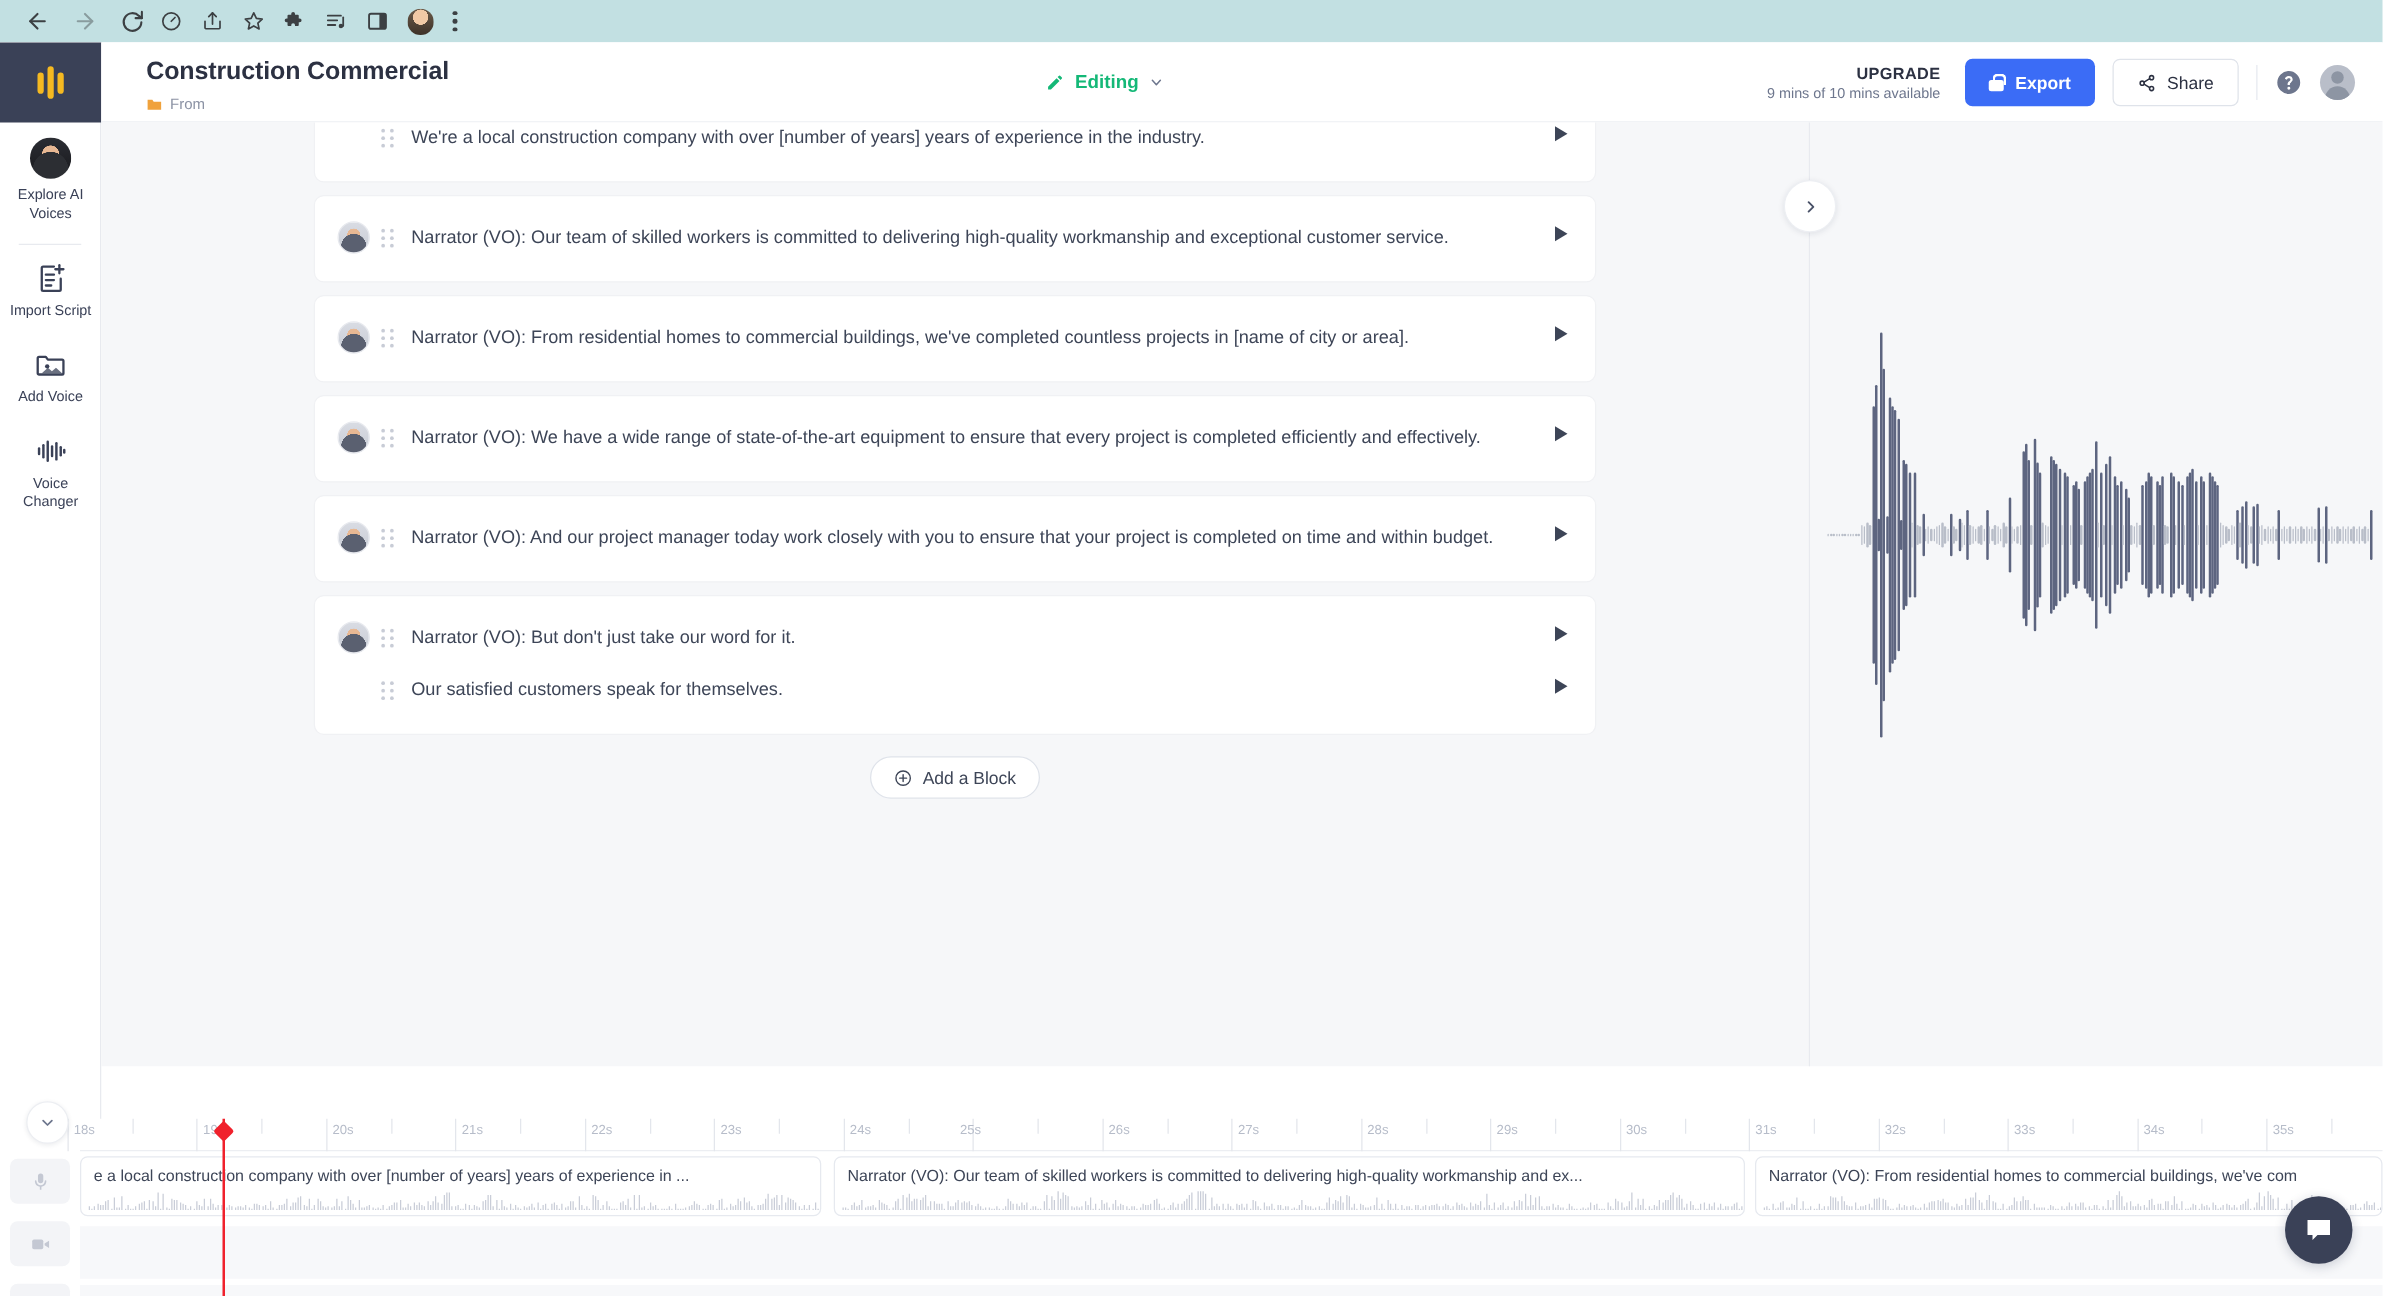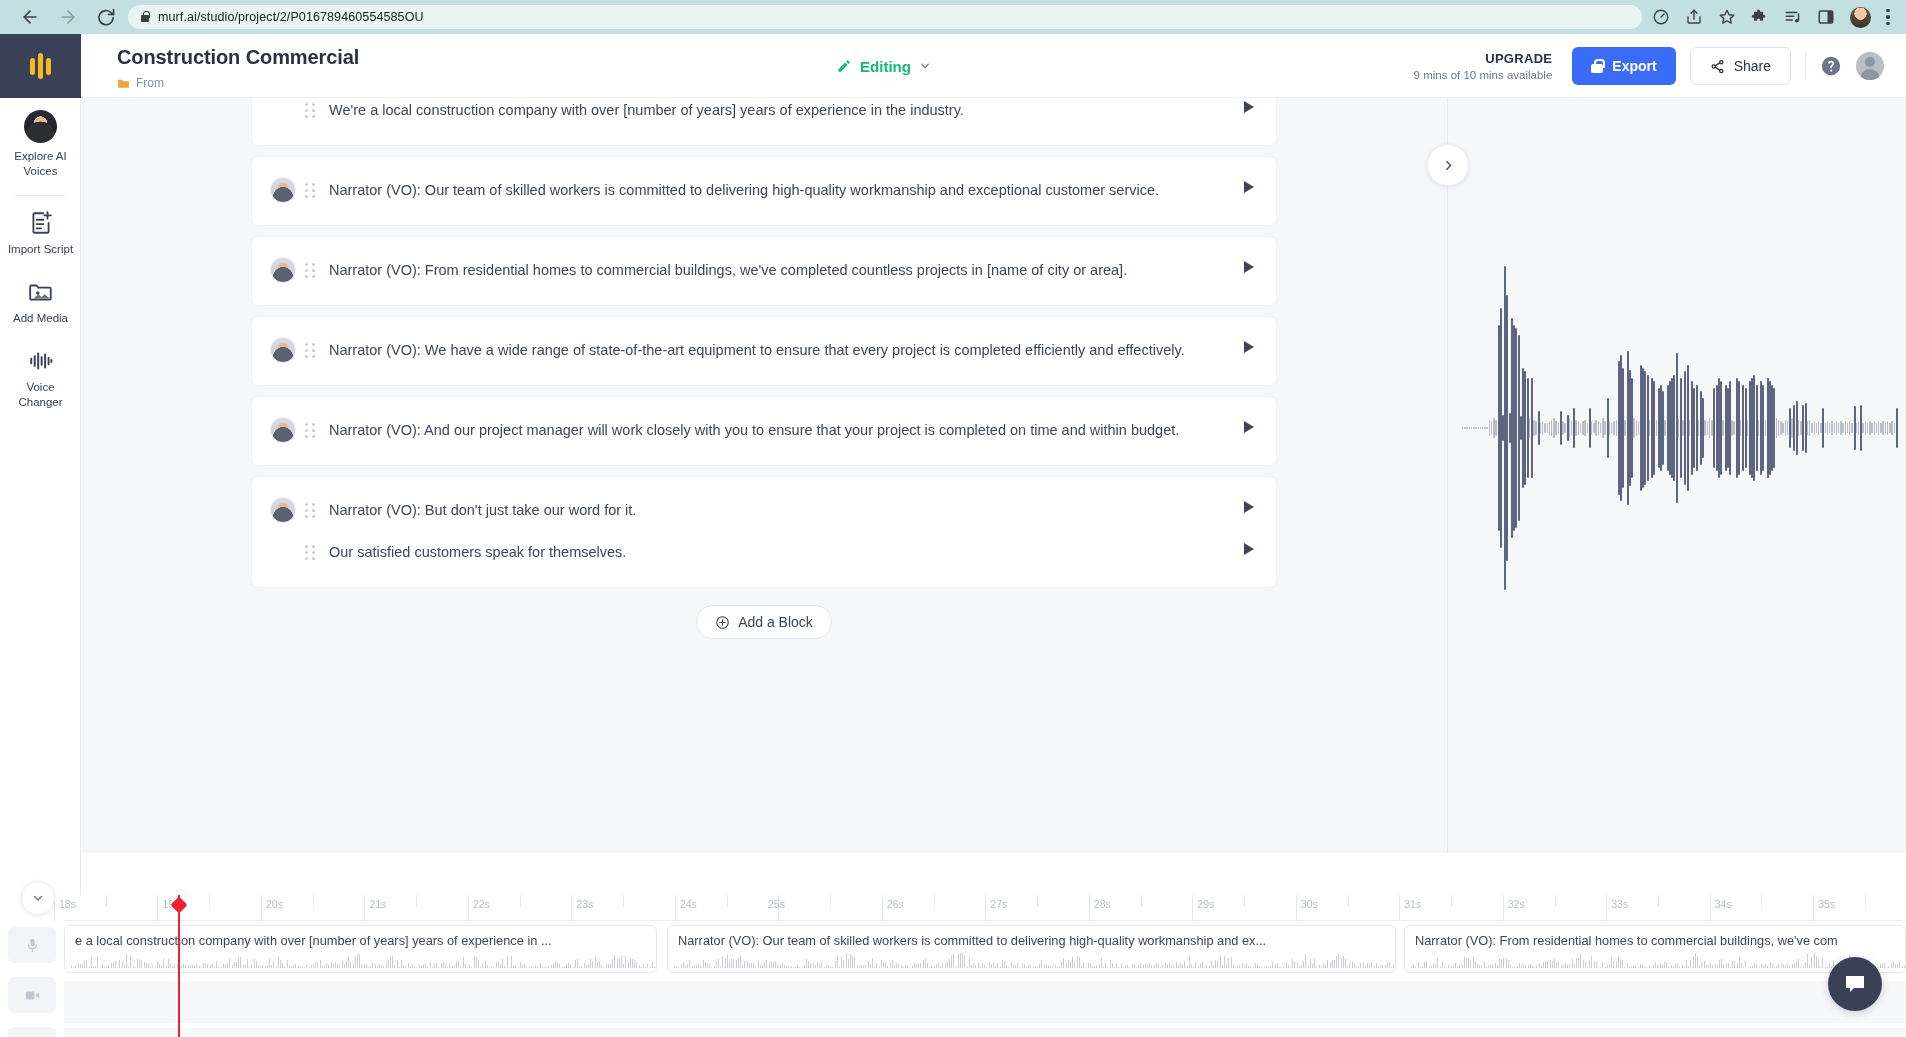--- a/index.html
+++ b/index.html
@@ -249,24 +249,20 @@
         <polyline points="12 19 5 12 12 5"></polyline>
       </svg>
     <svg class="nav-ico dim" viewBox="0 0 24 24" fill="none" stroke="currentColor" stroke-width="2" stroke-linecap="round" stroke-linejoin="round">
         <line x1="5" y1="12" x2="19" y2="12"></line>
         <polyline points="12 5 19 12 12 19"></polyline>
       </svg>
     <svg class="nav-ico" viewBox="0 0 24 24" fill="none" stroke="currentColor" stroke-width="2" stroke-linecap="round" stroke-linejoin="round">
         <polyline points="21 3 21 9 15 9"></polyline>
         <path d="M20.5 13a8.5 8.5 0 1 1-2.3-6.1L21 9"></path>
       </svg>
-  </div>
-  <div class="omnibox">
-    <span class="lock"></span>
-    <span class="url">murf.ai/studio/project/2/P016789460554585OU</span>
   </div>
   <div class="tool-icons">
     <svg class="tool-ico" viewBox="0 0 24 24" fill="none" stroke="currentColor" stroke-width="1.8">
         <circle cx="12" cy="12" r="9"></circle>
         <path d="M12 12l4-4" stroke-linecap="round"></path>
       </svg>
     <svg class="tool-ico" viewBox="0 0 24 24" fill="none" stroke="currentColor" stroke-width="1.8" stroke-linecap="round" stroke-linejoin="round">
         <path d="M4 12v7a1 1 0 0 0 1 1h14a1 1 0 0 0 1-1v-7"></path>
         <polyline points="8 7 12 3 16 7"></polyline>
         <line x1="12" y1="3" x2="12" y2="15"></line>
@@ -325,21 +321,21 @@
         </svg>
       <span class="lbl">Import Script</span>
     </div>
 
     <div class="rail-item">
       <svg class="rail-ico" viewBox="0 0 24 24" fill="none" stroke="currentColor" stroke-width="1.7" stroke-linejoin="round">
           <path d="M3 6h5l1.5 2H20a1 1 0 0 1 1 1v9a1 1 0 0 1-1 1H3a1 1 0 0 1-1-1V7a1 1 0 0 1 1-1z"></path>
           <circle cx="9" cy="13" r="1.6" fill="currentColor" stroke="none"></circle>
           <path d="M5 18l4.5-4 3 2.6 3-2.6L20 18" fill="currentColor" stroke="none" opacity=".75"></path>
         </svg>
-      <span class="lbl">Add Media</span>
+      <span class="lbl">Add Voice</span>
     </div>
 
     <div class="rail-item">
       <svg class="rail-ico" viewBox="0 0 24 24" fill="none" stroke="currentColor" stroke-width="1.8" stroke-linecap="round">
           <line x1="3" y1="10" x2="3" y2="14"></line>
           <line x1="6.2" y1="7.5" x2="6.2" y2="16.5"></line>
           <line x1="9.4" y1="5" x2="9.4" y2="19"></line>
           <line x1="12.6" y1="8.5" x2="12.6" y2="15.5"></line>
           <line x1="15.8" y1="6" x2="15.8" y2="18"></line>
           <line x1="19" y1="9" x2="19" y2="15"></line>
@@ -461,21 +457,21 @@
           <div class="para">
             <span class="avatar-blk"></span>
             <span class="grip">
               <i></i>
               <i></i>
               <i></i>
               <i></i>
               <i></i>
               <i></i>
             </span>
-            <span class="para-text">Narrator (VO): And our project manager will work closely with you to ensure that your project is completed on time and within budget.</span>
+            <span class="para-text">Narrator (VO): And our project manager today work closely with you to ensure that your project is completed on time and within budget.</span>
             <span class="play-tri"></span>
           </div>
         </div>
         <div class="block">
           <div class="para">
             <span class="avatar-blk"></span>
             <span class="grip">
               <i></i>
               <i></i>
               <i></i>

